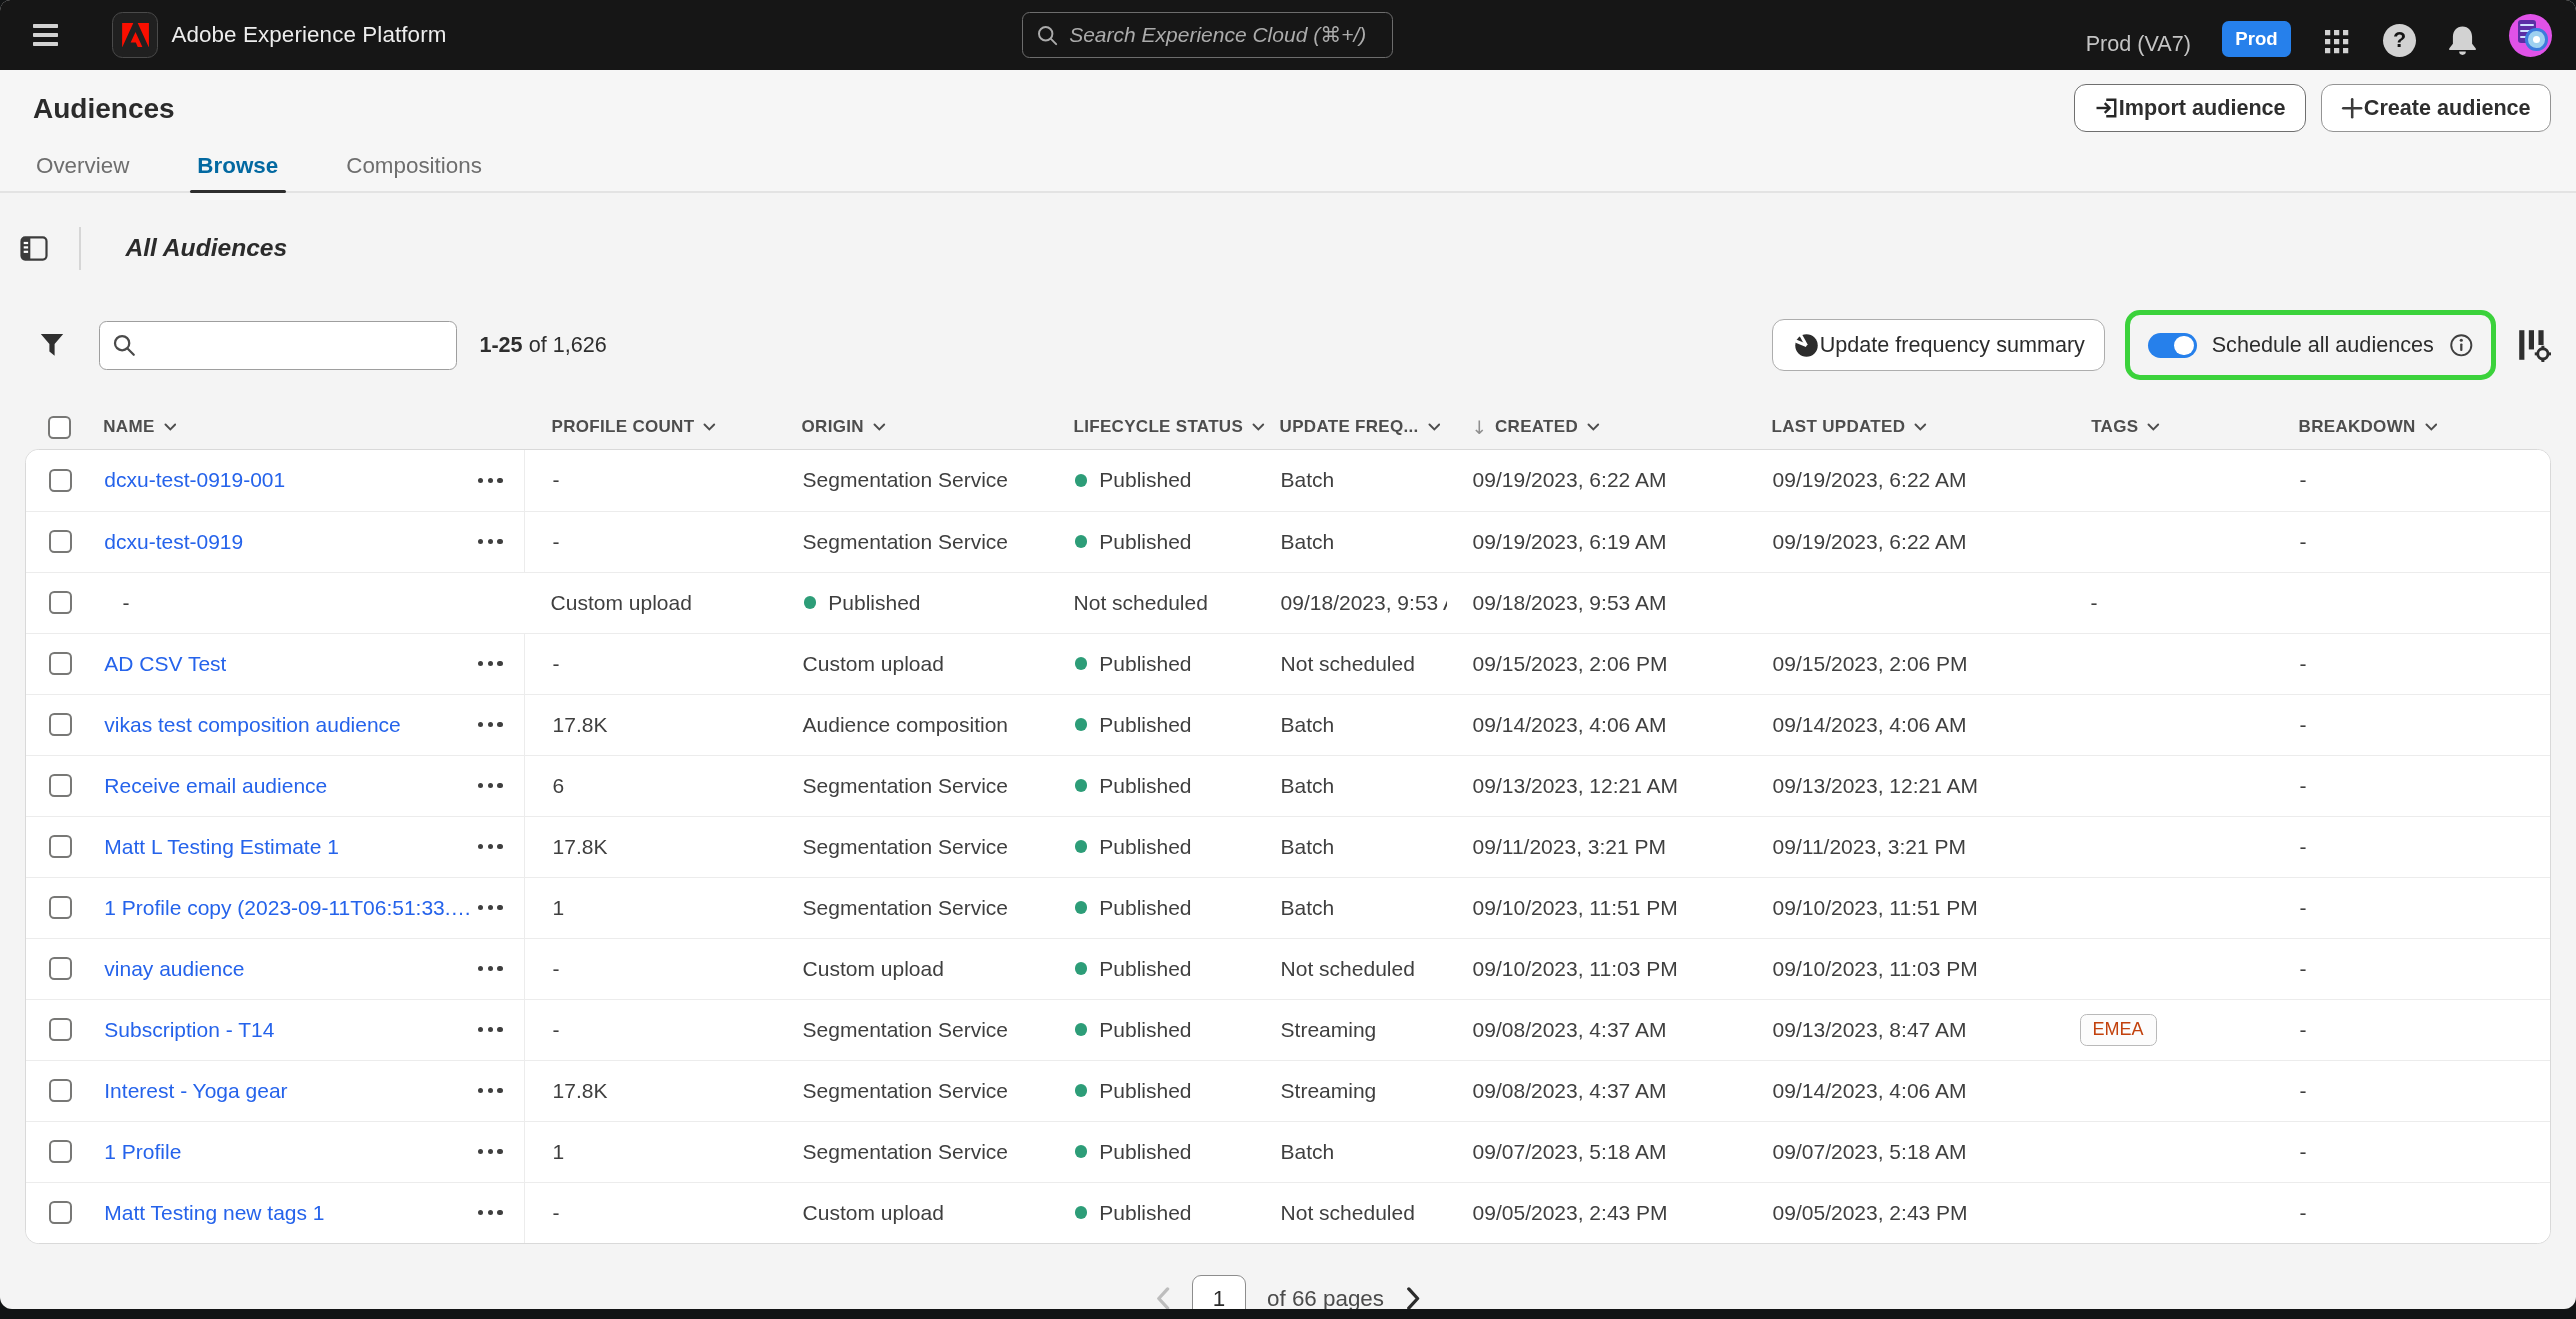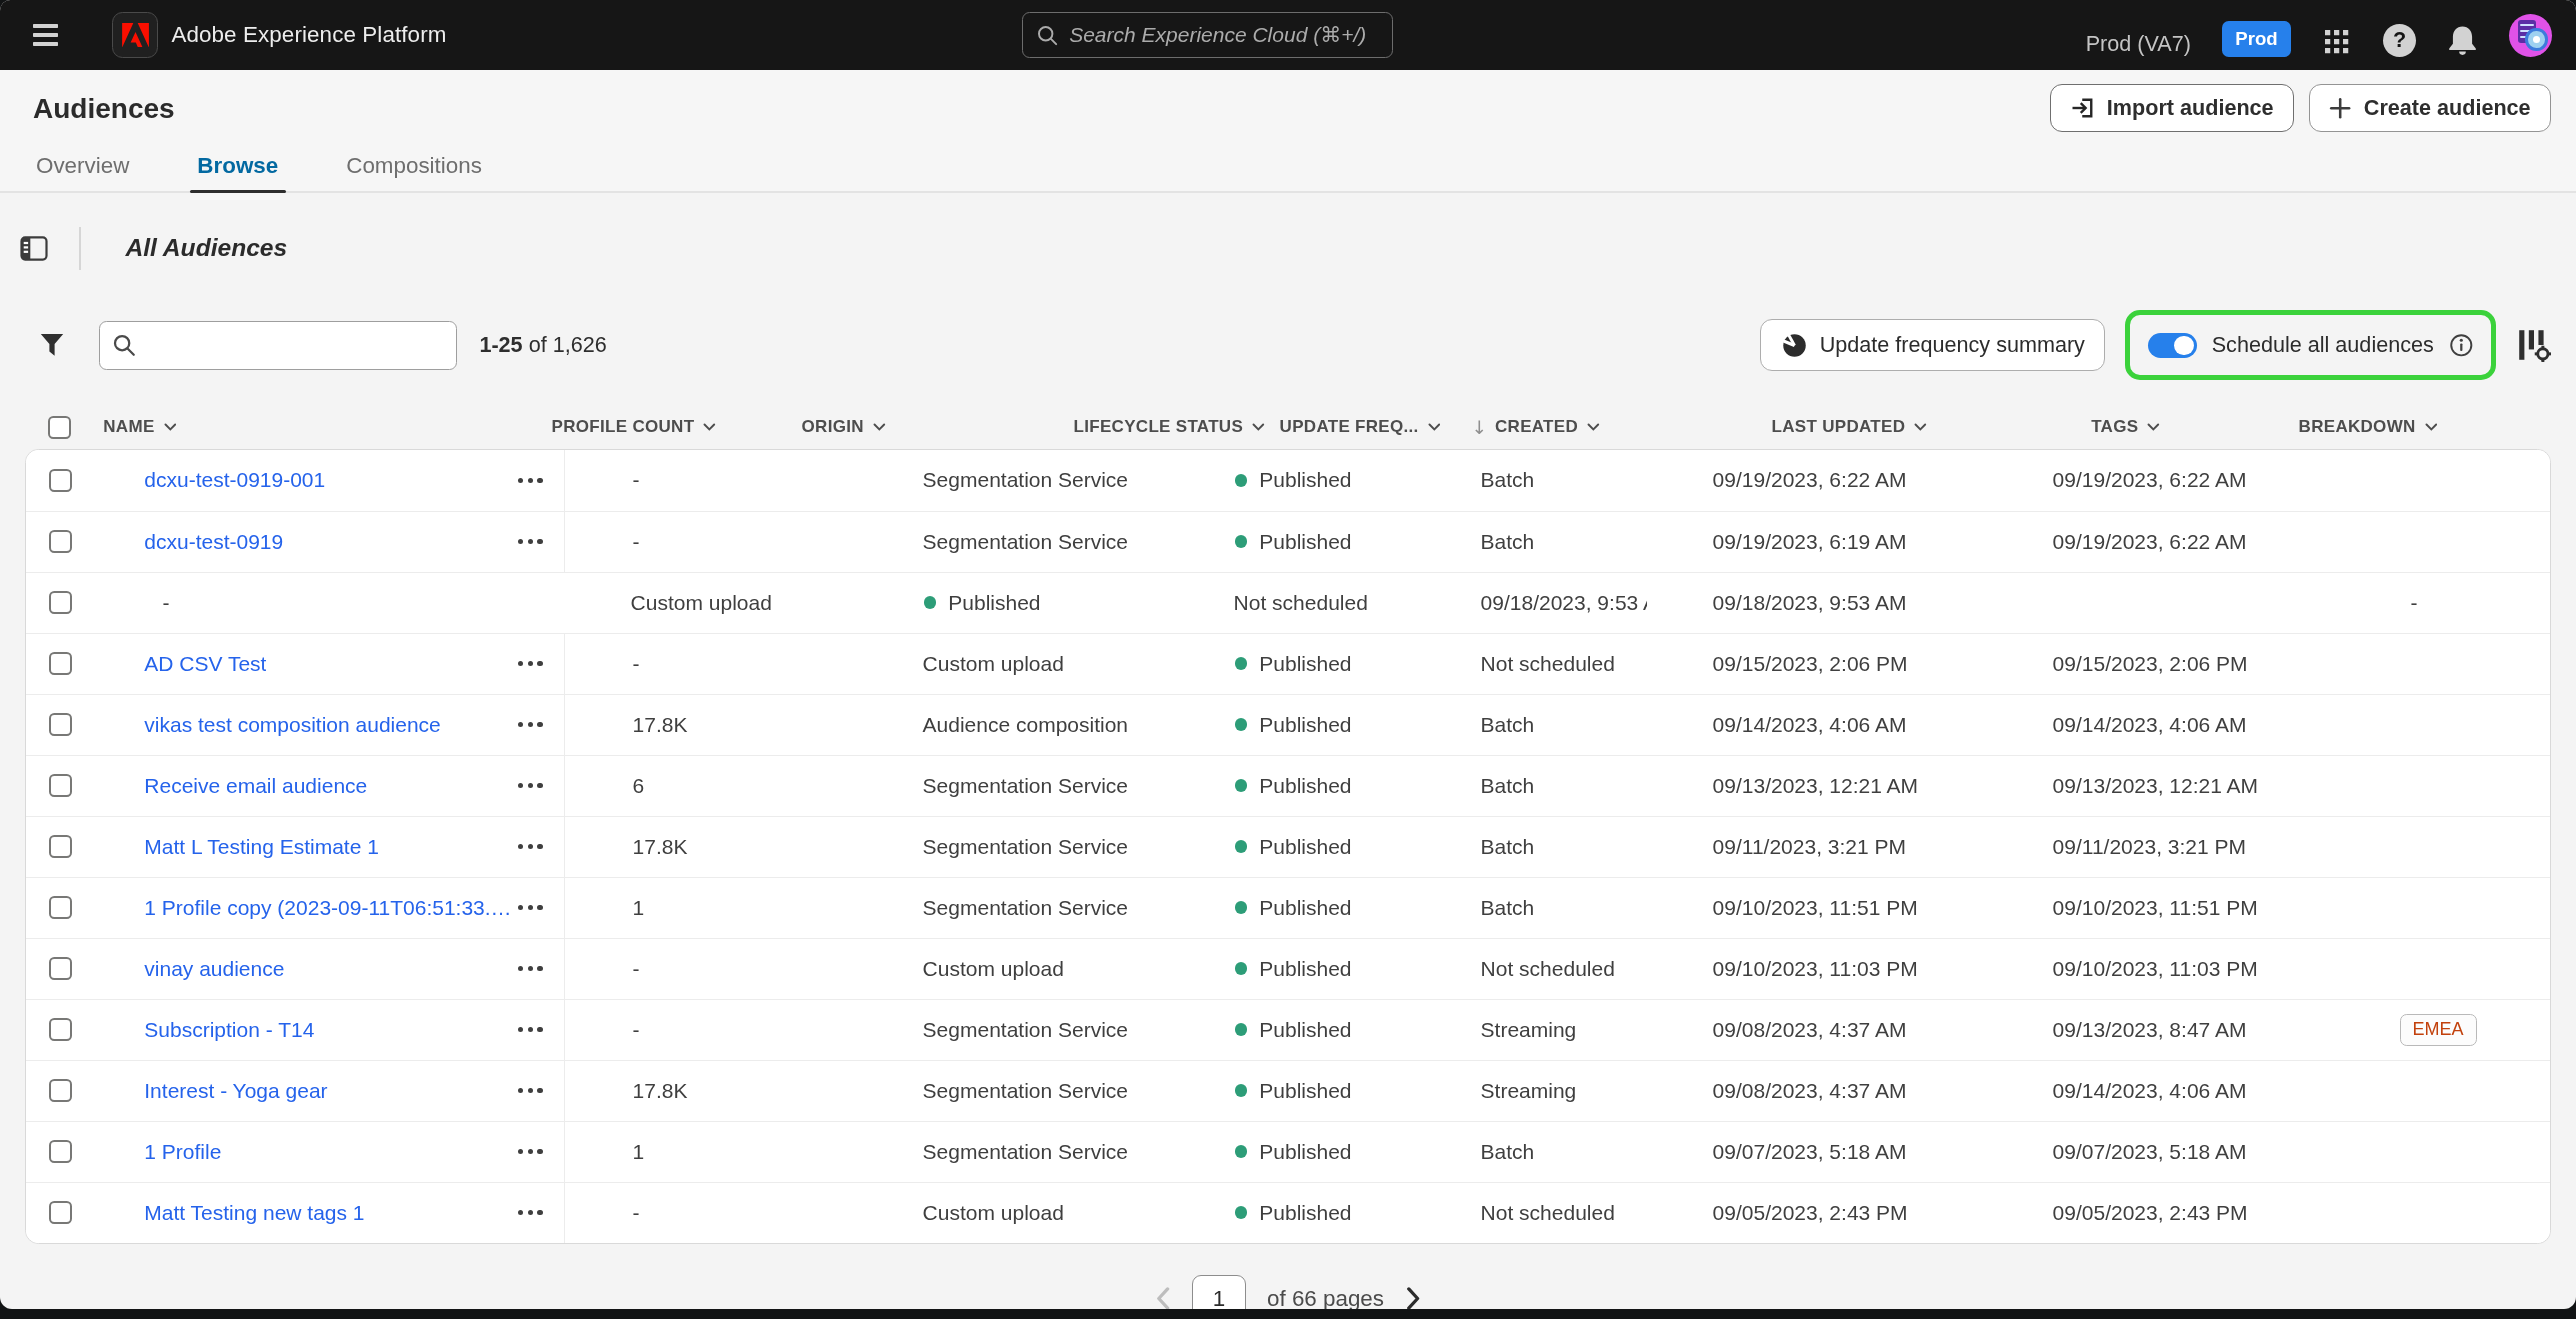--- a/index.html
+++ b/index.html
@@ -24,21 +24,21 @@
   .avatar { width:43px; height:43px; border-radius:50%; background:#e052e8; position:relative; overflow:hidden; cursor:pointer; }
   .avatar .doc { position:absolute; left:9px; top:6.7px; width:18px; height:22.4px; background:#5b2ea6; border-radius:3px; }
   .avatar .doc i { display:block; height:2.2px; background:#cfe0ff; margin:3.7px 2.2px 0 2.2px; border-radius:1.5px; }
   .avatar .lens { position:absolute; right:4.5px; bottom:6px; width:22.4px; height:22.4px; border-radius:50%; background:#9ed1f0; border:3.7px solid #3d7bdc; }
   .avatar .lens i { position:absolute; inset:4.5px; border-radius:50%; background:#fff; }
 
   
   .page-head { position:relative; background:#f6f6f6; padding:22.4px 0 0 0; }
   .page-title { font-size:28px; font-weight:700; color:#2b2b2b; padding-left:33px; line-height:33px; }
   .head-actions { position:absolute; top:14px; right:25px; display:flex; gap:15px; }
-  .btn { display:flex; align-items:center; gap:12px; height:48px; padding:0 19.4px; background:#fff; border-radius:12px; font-size:21.6px; font-weight:600; color:#2e2e2e; cursor:pointer; }
+  .btn { display:flex; align-items:center; gap:0; height:48px; padding:0 19.4px; background:#fff; border-radius:12px; font-size:21.6px; font-weight:600; color:#2e2e2e; cursor:pointer; }
   .btn.import { border:1.5px solid #6f6f6f; }
   .btn.create { border:1.5px solid #949494; }
   .tabs { display:flex; gap:68px; padding:0 0 13.4px 36px; margin-top:30px; border-bottom:2.2px solid #e3e3e3; }
   .tab { position:relative; font-size:22.4px; color:#6e6e6e; cursor:pointer; line-height:22.4px; }
   .tab.active { color:#0369a1; font-weight:700; }
   .tab.active::after { content:""; position:absolute; left:-7.5px; right:-7.5px; bottom:-15.7px; height:3.7px; background:#2c2c2c; border-radius:1.5px; }
 
   
   .collection-head { display:flex; align-items:center; margin:34px 0 0 20px; height:42px;font-style:italic; }
   .v-divider { width:1.5px; height:43px; background:#d6d6d6; margin:0 0 0 31px; }
@@ -62,21 +62,21 @@
   :root { --cols: 69px 430px 252px 271px 207px 192px 300px 318px 209px 277px; }
   .thead-row { display:grid; grid-template-columns:var(--cols); margin:27px 24.6px 0 24.6px; height:40px; align-items:center; }
   .th { display:flex; align-items:center; font-size:17px; font-weight:700; color:#4d4d4d; letter-spacing:0.3px; white-space:nowrap; cursor:pointer; }
   .th .chev { margin-left:9px; display:inline-flex; }
   .th .sort-arrow { font-family:"DejaVu Sans",sans-serif; font-size:18.6px; color:#8f8f8f; font-weight:400; margin-right:7.5px; }
   .c-name{padding-left:9.7px;} .c-profile{padding-left:28px;} .c-origin{padding-left:26px;}
   .c-status{padding-left:27px;} .c-freq{padding-left:26px;} .c-created{padding-left:26px;}
   .c-updated{padding-left:26px;} .c-tags{padding-left:15px;} .c-breakdown{padding-left:26px;}
   .th.c-tags{padding-left:27.6px;}
   .card { margin:1.5px 24.6px 0 24.6px; background:#fff; border:1.5px solid #d9d9d9; border-radius:13.4px; overflow:hidden; }
-  .tr { display:grid; grid-template-columns:var(--cols); height:61px; align-items:center; border-top:1.5px solid #ececec; background:#fff;gap:40px; }
+  .tr { display:grid; grid-template-columns:var(--cols); height:61px; align-items:center; border-top:1.5px solid #ececec; background:#fff; }
   .tr:first-child { border-top:none; }
   .td { font-size:21px; color:#3f3f3f; white-space:nowrap; overflow:hidden; }
   .c-check { display:flex; align-items:center; height:100%; }
   .checkbox { width:23px; height:23px; border:2.2px solid #787876; border-radius:5.2px; background:#fff; margin-left:23px; cursor:pointer; flex:0 0 auto; }
   .td.c-name { display:flex; align-items:center; justify-content:space-between; height:100%; border-right:1.5px solid #ececec; padding-right:18px; }
   .link { color:#2563eb; text-decoration:none; cursor:pointer; overflow:hidden; text-overflow:ellipsis; }
   .dots { display:inline-flex; gap:4.5px; padding:7.5px 3px; cursor:pointer; flex:0 0 auto; }
   .dots i { width:5.2px; height:5.2px; border-radius:50%; background:#3f3f3f; }
   .td.c-status { display:flex; align-items:center; gap:12px; }
   .dot { width:12.7px; height:12.7px; border-radius:50%; background:#2d9d78; flex:0 0 auto; }

